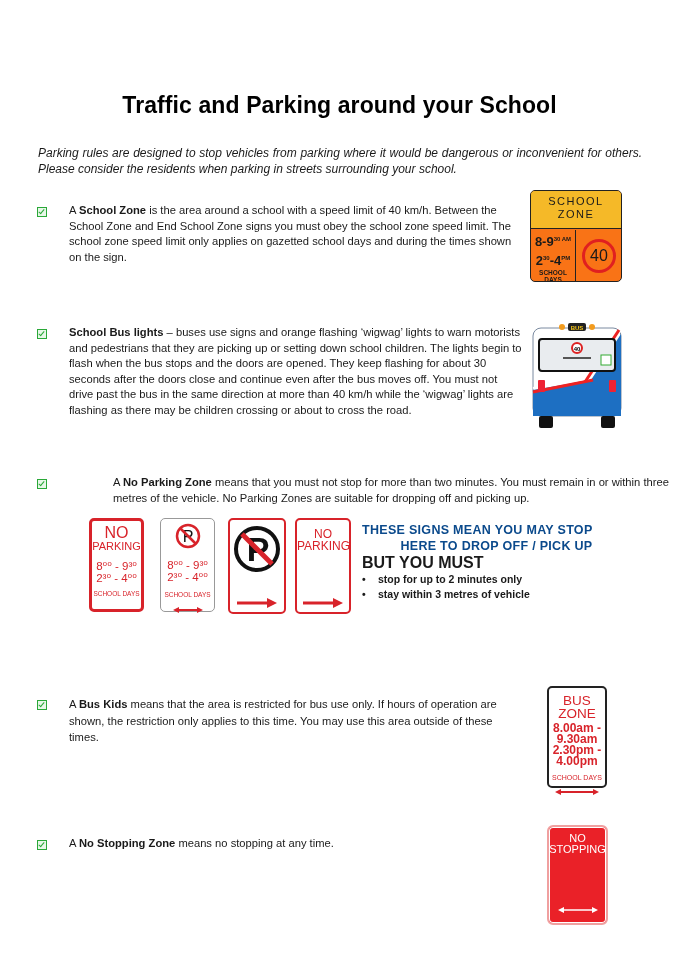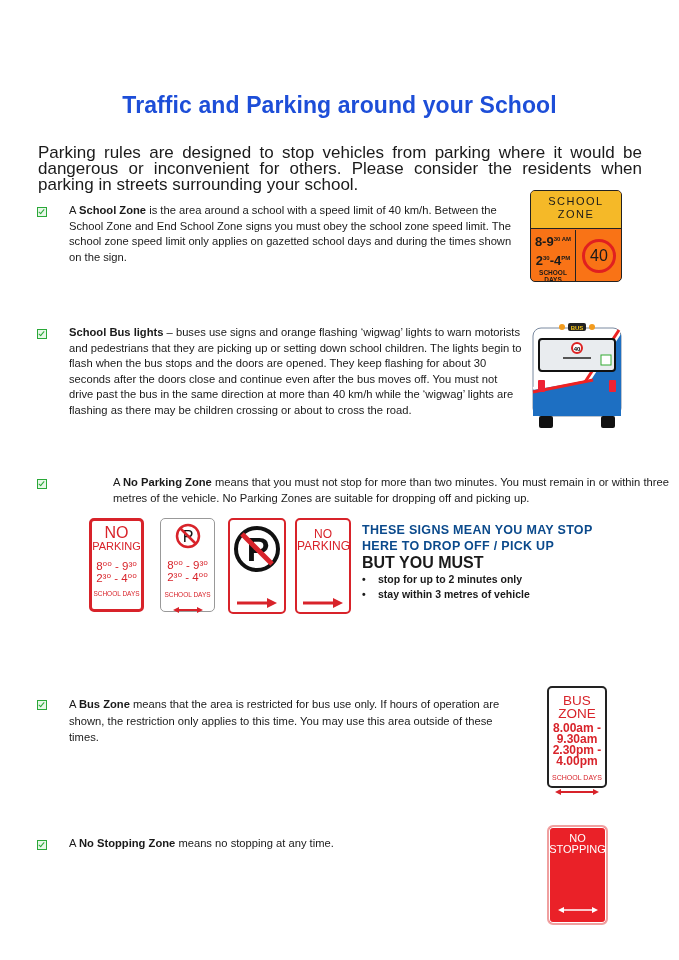--- a/index.html
+++ b/index.html
@@ -1,21 +1,21 @@
 <!DOCTYPE html>
 <html><head>
 <meta charset="utf-8">
 <style>
   html, body { margin: 0; padding: 0; background: #ffffff; }
   body { width: 679px; height: 960px; position: relative; overflow: hidden;
          font-family: "Liberation Sans", "DejaVu Sans", sans-serif; color: #1a1a1a; }
   .abs { position: absolute; }
   .title { left: 0; top: 92px; width: 679px; text-align: center; font-size: 23px;
-           font-weight: bold; color: #1d4ed8; letter-spacing: 0.1px; }
-  .intro { left: 38px; top: 145px; width: 604px; font-size: 17px; line-height: 16px; text-align: justify; }
+           font-weight: bold; color: #000000; letter-spacing: 0.1px; }
+  .intro { left: 38px; top: 145px; width: 604px; font-size: 12px; line-height: 16px; text-align: justify; font-style: italic; }
   .check { position: absolute; width: 8px; height: 8px; border: 1px solid #2aa838; background: #e7f7e8; }
   .check::after { content: ""; position: absolute; left: 2px; top: 0px; width: 2px; height: 5px;
                   border: solid #2aa838; border-width: 0 1.5px 1.5px 0; transform: rotate(40deg); }
   .para { position: absolute; font-size: 11.2px; line-height: 15.6px; }
   .para b { font-weight: bold; }
 
   
   .sz-sign { left: 530px; top: 190px; width: 90px; height: 90px; border: 1.5px solid #222; border-radius: 5px; overflow: hidden; background: #f97316; }
   .sz-top { height: 38px; background: #f5b928; border-bottom: 1.5px solid #222; text-align: center; font-size: 11px; line-height: 13px; letter-spacing: 1.5px; padding-top: 4px; box-sizing: border-box; }
   .sz-left { position: absolute; left: 0; top: 39px; width: 44px; height: 51px; border-right: 1.5px solid #222; text-align: center; }
@@ -31,21 +31,21 @@
   
   .np-sign { position: absolute; background: #fff; border-radius: 5px; text-align: center; color: #d8232a; box-sizing: border-box; }
   .np1 { left: 89px; top: 518px; width: 55px; height: 94px; border: 3px solid #d8232a; }
   .np2 { left: 160px; top: 518px; width: 55px; height: 94px; border: 1px solid #999; }
   .np3 { left: 228px; top: 518px; width: 58px; height: 96px; border: 2px solid #d8232a; }
   .np4 { left: 295px; top: 518px; width: 56px; height: 96px; border: 2px solid #d8232a; }
   .np-big { font-size: 16px; line-height: 15px; margin-top: 4px; }
   .np-mid { font-size: 11px; line-height: 12px; }
   .np-time { font-size: 11.5px; line-height: 12px; }
   .np-small { font-size: 6.5px; line-height: 8px; }
-  .info-head { left: 362px; top: 522px; font-size: 12.5px; font-weight: bold; color: #0b4a8c; line-height: 16px; letter-spacing: 0.3px; }
+  .info-head { left: 362px; top: 522px; font-size: 12.5px; font-weight: bold; color: #0b4a8c; line-height: 16px; letter-spacing: 0.3px; text-align: right; }
   .info-sub { left: 362px; top: 556px; font-size: 16px; font-weight: bold; line-height: 14px; }
   .info-list { left: 362px; top: 572px; font-size: 10.5px; font-weight: bold; line-height: 15px; margin: 0; padding: 0; list-style: none; }
   .info-list li::before { content: "•"; display: inline-block; width: 16px; }
   .warning { left: 0; top: 626px; width: 679px; text-align: center; font-size: 10.5px; font-weight: bold; line-height: 14px; }
 
   
   .bz-sign { left: 547px; top: 686px; width: 60px; height: 102px; border: 2px solid #222; border-radius: 5px; color: #d8232a; text-align: center; box-sizing: border-box; }
   .bz-title { font-size: 13.5px; line-height: 13px; margin-top: 6px; }
   .bz-time { font-size: 12px; line-height: 11px; margin-top: 3px; font-weight: bold; }
   .bz-days { font-size: 7px; margin-top: 7px; }
@@ -164,21 +164,21 @@
 <ul class="abs info-list">
   <li>stop for up to 2 minutes only</li>
   <li>stay within 3 metres of vehicle</li>
 </ul>
 
 <div class="abs warning">
 </div>
 
 <span class="check" style="left:37px;top:700px;"></span>
 <div class="para" style="left:69px;top:696px;width:448px;line-height:16.5px;">
-  <span>A </span><b>Bus Zone</b><span> means that the area is restricted for bus use only.  If hours of operation are shown, the restriction only applies to this time.  You may use this area outside of these times.</span>
+  <span>A </span><b>Bus Kids</b><span> means that the area is restricted for bus use only.  If hours of operation are shown, the restriction only applies to this time.  You may use this area outside of these times.</span>
 </div>
 <div class="abs bz-sign">
   <div class="bz-title">BUS</div>
   <div class="bz-title" style="margin-top:0;">ZONE</div>
   <div class="bz-time">8.00am - 9.30am</div>
   <div class="bz-time" style="margin-top:0;">2.30pm - 4.00pm</div>
   <div class="bz-days">SCHOOL DAYS</div>
   <svg width="44" height="6" viewBox="0 0 44 6">
     <line x1="4" y1="3" x2="40" y2="3" stroke="#d8232a" stroke-width="2"></line>
     <polygon points="0,3 6,0 6,6" fill="#d8232a"></polygon>

